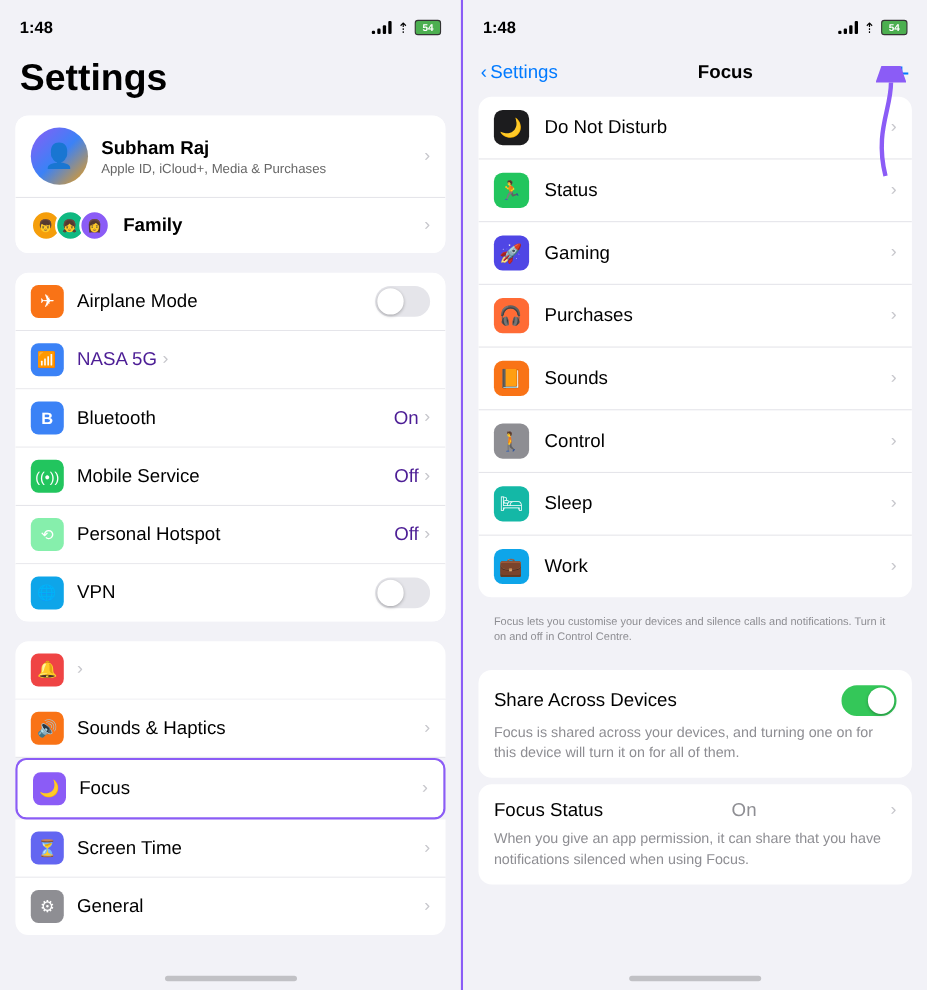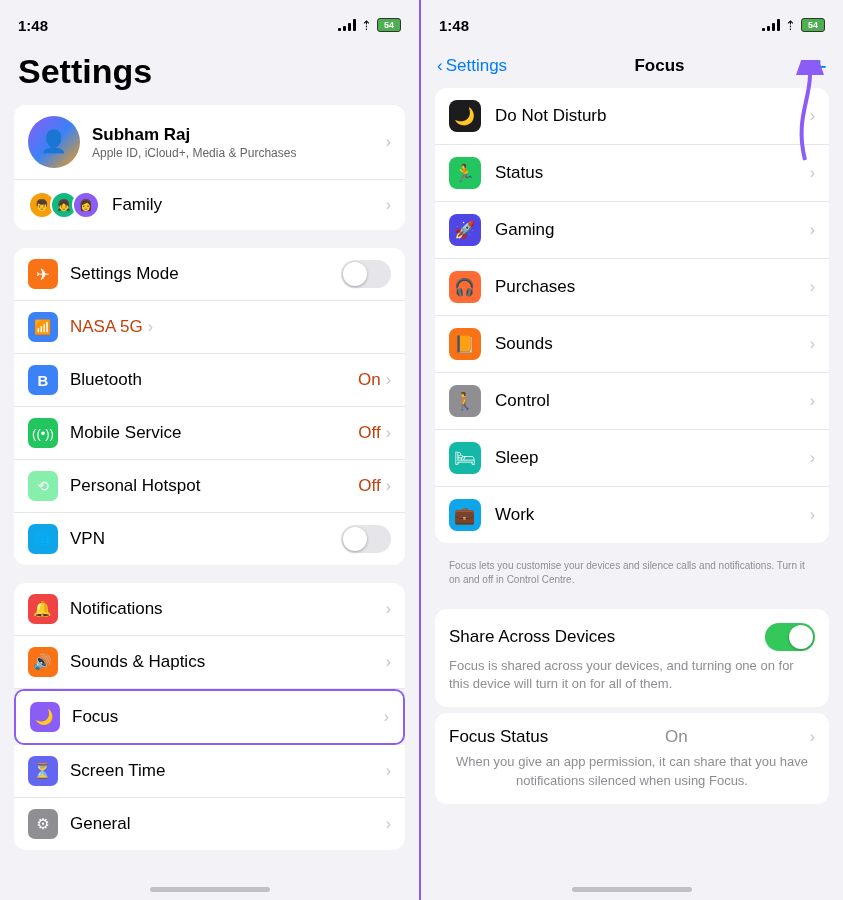--- a/index.html
+++ b/index.html
@@ -115,20 +115,21 @@
       font-weight: bold;
     }
     .mini-avatar:last-child { margin-right: 0; }
     .a1 { background: #f59e0b; }
     .a2 { background: #10b981; }
     .a3 { background: #8b5cf6; }
     .family-label {
       flex: 1;
       font-size: 17px;
       color: #000;
+      font-weight: bold;
     }
 
     
     .settings-row {
       display: flex;
       align-items: center;
       padding: 11px 14px;
       border-bottom: 1px solid #e5e5ea;
       background: #fff;
     }
@@ -155,21 +156,21 @@
     .icon-purple { background: #8b5cf6; }
     .icon-indigo { background: #6366f1; }
 
     .setting-label {
       flex: 1;
       font-size: 17px;
       color: #000;
     }
     .setting-value {
       font-size: 17px;
-      color: #c2410c;
+      color: #4c1d95;
       margin-right: 5px;
     }
 
     
     .toggle {
       width: 50px;
       height: 28px;
       border-radius: 14px;
       background: #e5e5ea;
       position: relative;
@@ -301,21 +302,20 @@
       margin-top: 6px;
       line-height: 1.4;
     }
 
     
     .status-card {
       background: #fff;
       border-radius: 12px;
       margin: 0 14px 6px;
       padding: 14px;
-      text-align: center;
     }
     .status-row {
       display: flex;
       align-items: center;
       justify-content: space-between;
     }
     .status-label {
       font-size: 17px;
       color: #000;
     }
@@ -420,21 +420,21 @@
       <span class="chevron">›</span>
     </div>
   </div>
 
   <div class="card-group">
 
     <div class="settings-row">
       <div class="setting-icon icon-orange">
         <span style="color:white;font-size:16px;">✈</span>
       </div>
-      <span class="setting-label">Settings Mode</span>
+      <span class="setting-label">Airplane Mode</span>
       <div class="toggle">
           <div class="toggle-dot"></div>
         </div>
     </div>
 
     <div class="settings-row">
       <div class="setting-icon icon-blue">
         <span style="color:white;font-size:14px;">📶</span>
       </div>
       <span class="setting-value">NASA 5G</span>
@@ -478,21 +478,20 @@
         </div>
     </div>
   </div>
 
   <div style="margin: 0 14px 18px;">
 
     <div class="settings-row" style="border-radius:12px 12px 0 0; border-bottom:1px solid #e5e5ea;">
       <div class="setting-icon icon-red">
         <span style="color:white;font-size:15px;">🔔</span>
       </div>
-      <span class="setting-label">Notifications</span>
       <span class="chevron">›</span>
     </div>
 
     <div class="settings-row" style="border-bottom:1px solid #e5e5ea;">
       <div class="setting-icon icon-orange-red">
         <span style="color:white;font-size:15px;">🔊</span>
       </div>
       <span class="setting-label">Sounds &amp; Haptics</span>
       <span class="chevron">›</span>
     </div>

